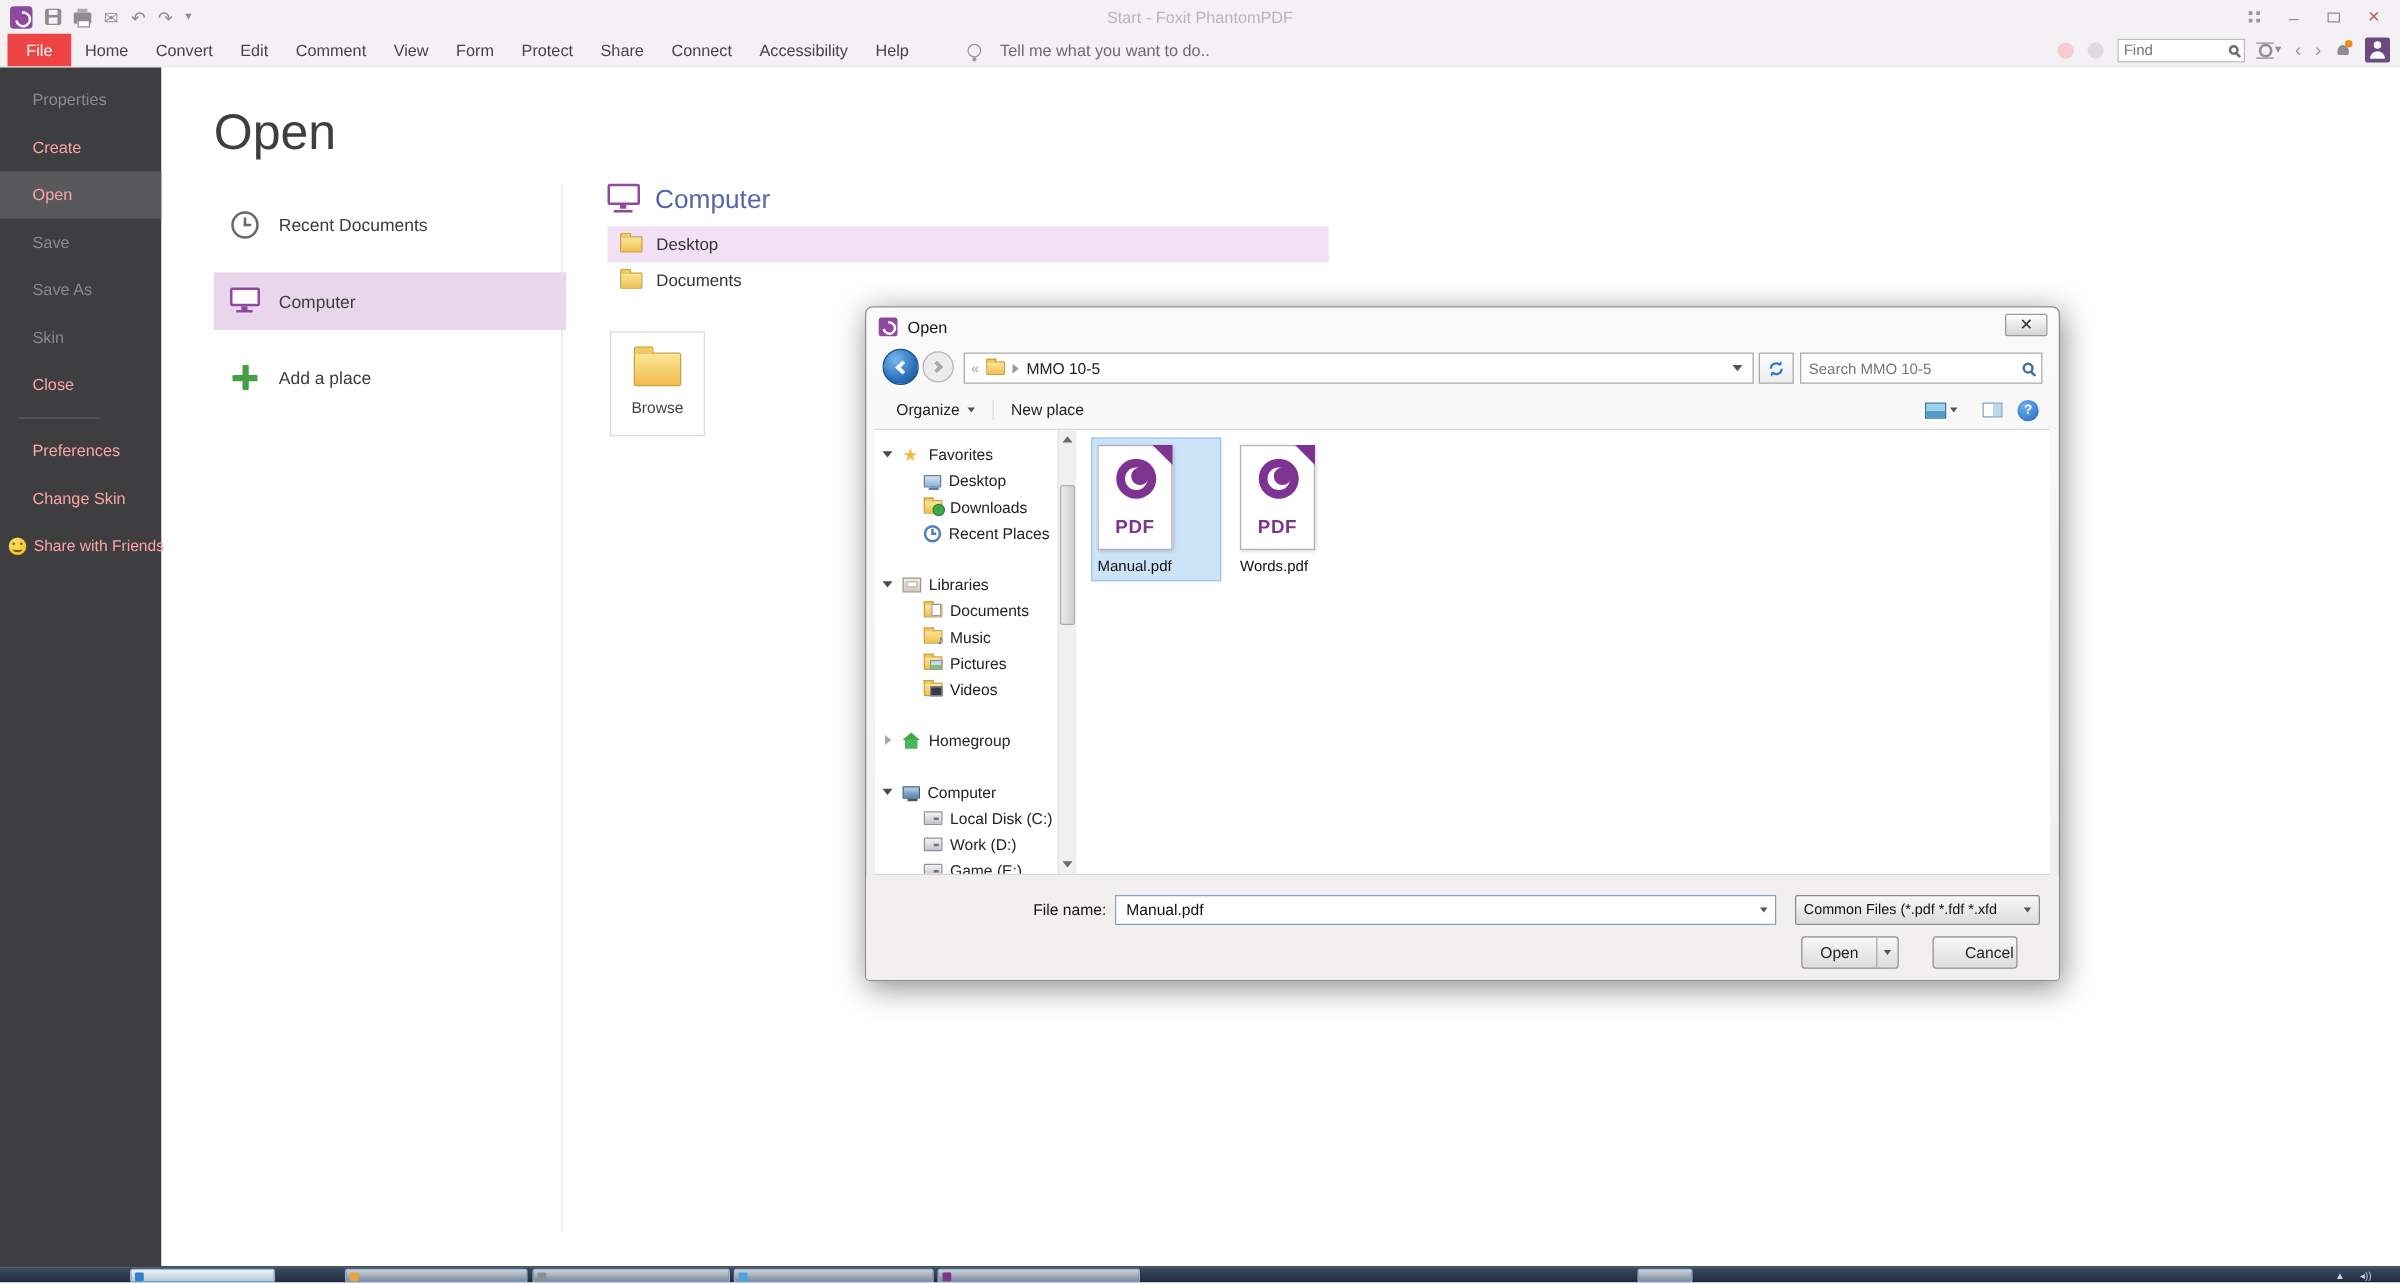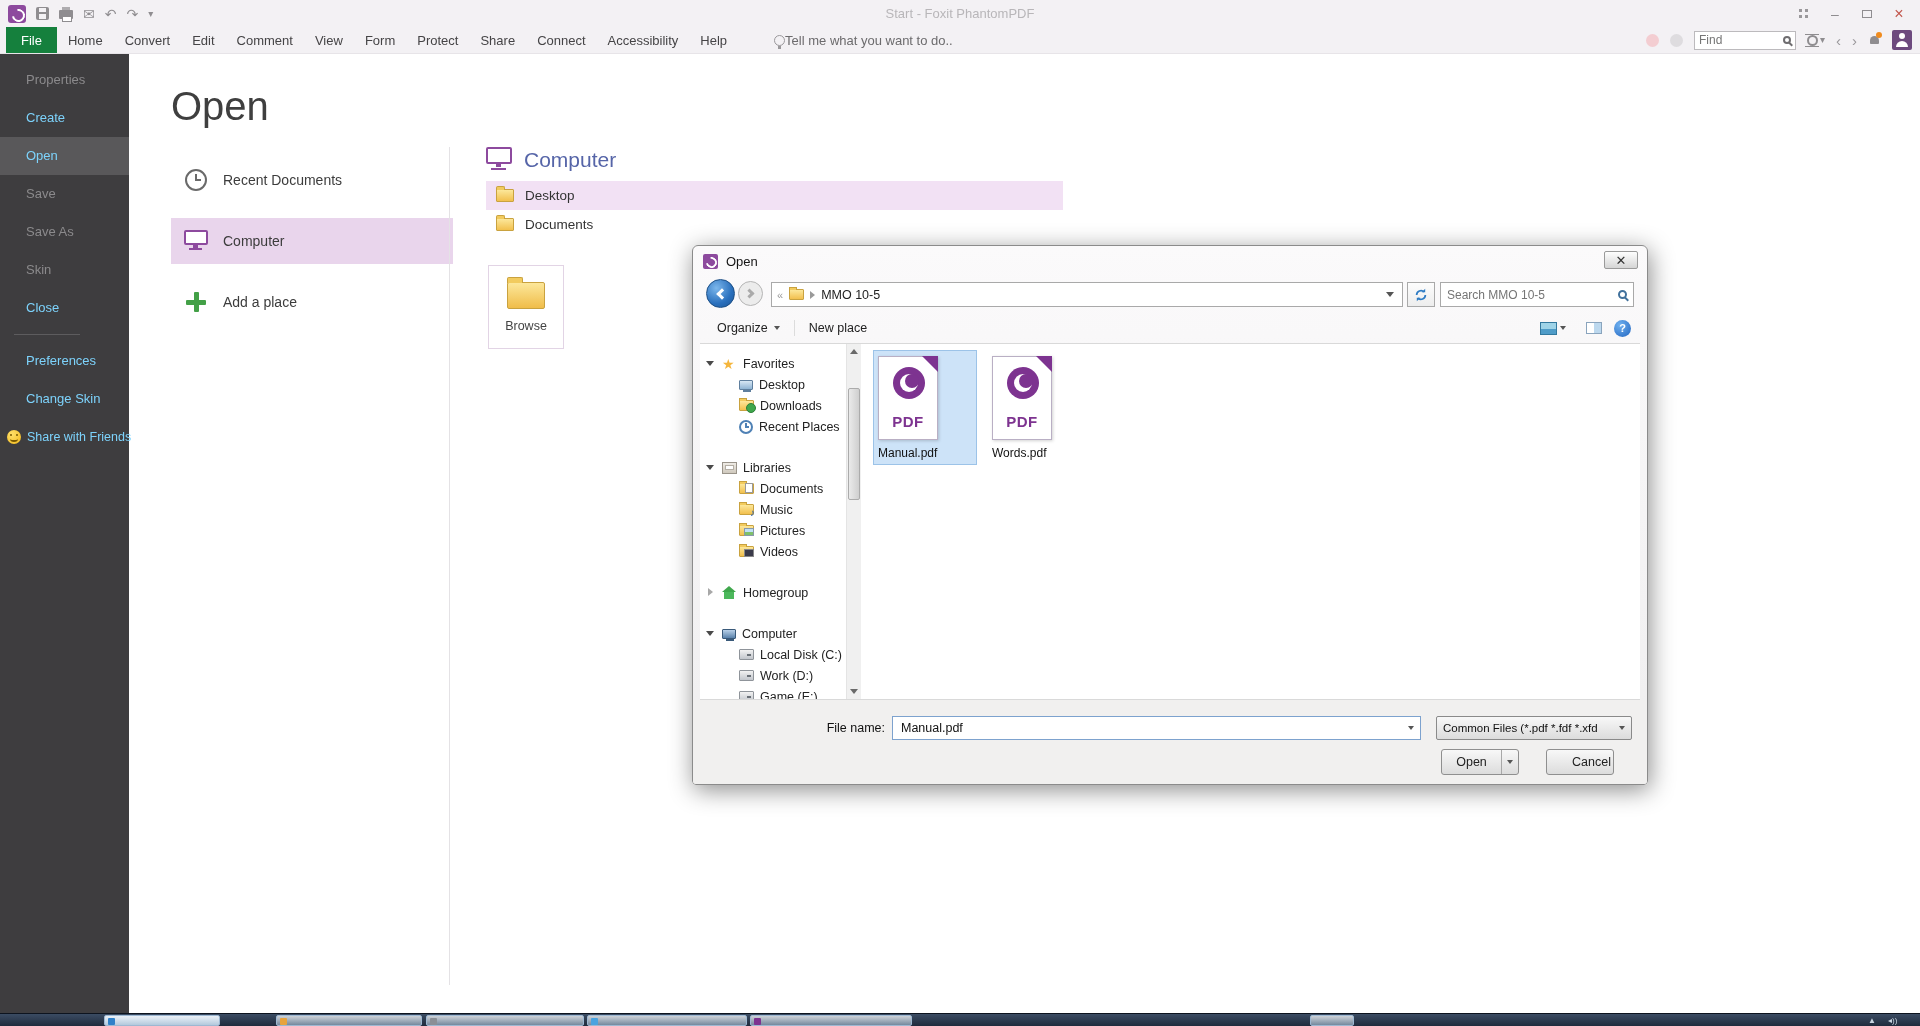--- a/index.html
+++ b/index.html
@@ -26,23 +26,23 @@
 .title-text { position:absolute; left:0; right:0; top:0; height:27px; line-height:27px; text-align:center; color:#b8b6b9; font-size:13px; pointer-events:none; }
 .win-controls { margin-left:auto; display:flex; align-items:center; gap:2px; padding-right:6px; z-index:2; }
 .wc { width:30px; height:20px; display:flex; align-items:center; justify-content:center; color:#8f8d90; font-size:14px; }
 .dots4 { width:9px; height:9px; position:relative; }
 .dots4::before { content:""; position:absolute; left:0; top:0; width:3px; height:3px; background:#9a989b; box-shadow:6px 0 0 #9a989b, 0 6px 0 #9a989b, 6px 6px 0 #9a989b; }
 .rest-sq { width:10px; height:8px; border:1px solid #8f8d90; }
 .wc-close { color:#c2574d; font-size:16px; }
 
 
 .menubar { position:absolute; top:27px; left:0; right:0; height:27px; background:#f3f1f4; border-bottom:1px solid #e7e4e8; display:flex; align-items:stretch; }
-.file-tab { background:#15803d; color:#fff; padding:0 15px; display:flex; align-items:center; font-size:13px; margin-left:6px; }
+.file-tab { background:#ef4444; color:#fff; padding:0 15px; display:flex; align-items:center; font-size:13px; margin-left:6px; }
 .mtab { padding:0 11px; display:flex; align-items:center; font-size:13px; color:#454446; }
-.tellme { display:flex; align-items:center; gap:0; margin-left:36px; color:#6c6b6d; font-size:13px; }
+.tellme { display:flex; align-items:center; gap:15px; margin-left:36px; color:#6c6b6d; font-size:13px; }
 .bulb { width:11px; height:11px; border:1.5px solid #9a989b; border-radius:50%; position:relative; flex:none; }
 .bulb::after { content:""; position:absolute; left:3px; bottom:-4px; width:3px; height:3px; background:#9a989b; }
 .menu-right { margin-left:auto; display:flex; align-items:center; gap:11px; padding-right:8px; }
 .mr-circ1 { width:13px; height:13px; border-radius:50%; background:#f3cdd1; }
 .mr-circ2 { width:13px; height:13px; border-radius:50%; background:#dedcdf; }
 .findbox { width:102px; height:19px; border:1px solid #bcbabd; background:#fff; display:flex; align-items:center; padding:0 4px; }
 .findbox input { border:0; outline:0; width:100%; font-size:12px; color:#555; background:transparent; font-family:inherit; }
 .mag { width:8px; height:8px; border:2px solid #6f6d70; border-radius:50%; position:relative; flex:none; }
 .mag::after { content:""; position:absolute; right:-4px; bottom:-3px; width:5px; height:2px; background:#6f6d70; transform:rotate(45deg); }
 .gearwrap { display:flex; align-items:center; gap:2px; }
@@ -52,21 +52,21 @@
 .bell { position:relative; width:13px; height:13px; }
 .bell::before { content:""; position:absolute; left:2px; top:2px; width:9px; height:8px; background:#8f8d90; border-radius:5px 5px 1px 1px; }
 .bell::after { content:""; position:absolute; right:-1px; top:-2px; width:6px; height:6px; background:#f08b1d; border-radius:50%; }
 .person-badge { width:20px; height:20px; background:#6d4a7e; border-radius:2px; position:relative; }
 .person-badge::before { content:""; position:absolute; left:7px; top:3px; width:6px; height:6px; border-radius:50%; background:#fff; }
 .person-badge::after { content:""; position:absolute; left:4px; bottom:3px; width:12px; height:6px; border-radius:6px 6px 0 0; background:#fff; }
 
 
 .app { position:absolute; top:54px; left:0; right:0; bottom:13px; background:#fff; }
 .sidebar { position:absolute; left:0; top:0; bottom:0; width:129px; background:#3e3d3f; padding-top:7px; }
-.snav { height:38px; line-height:38px; padding-left:26px; font-size:13px; color:#7dd3fc; white-space:nowrap; }
+.snav { height:38px; line-height:38px; padding-left:26px; font-size:13px; color:#fca5a5; white-space:nowrap; }
 .snav.disabled { color:#8b8a8c; }
 .snav.active { background:#59585a; }
 .sdivider { height:1px; background:#5d5c5e; margin:7px 0 7px 14px; width:66px; }
 .snav.share { display:flex; align-items:center; gap:6px; padding-left:7px; font-size:12.5px; }
 .smiley { width:14px; height:14px; border-radius:50%; background:radial-gradient(circle at 35% 30%, #ffe06a, #f2b818); position:relative; flex:none; }
 .smiley::before { content:""; position:absolute; left:3px; top:4px; width:2px; height:2px; background:#7a5a00; border-radius:50%; box-shadow:6px 0 0 #7a5a00; }
 .smiley::after { content:""; position:absolute; left:3px; top:6px; width:8px; height:4px; border-bottom:2px solid #7a5a00; border-radius:50%; }
 
 .main { position:absolute; left:129px; top:0; right:0; bottom:0; }
 .bs-heading { position:absolute; left:42px; top:30px; font-size:40px; color:#3f3f3f; font-weight:400; }

